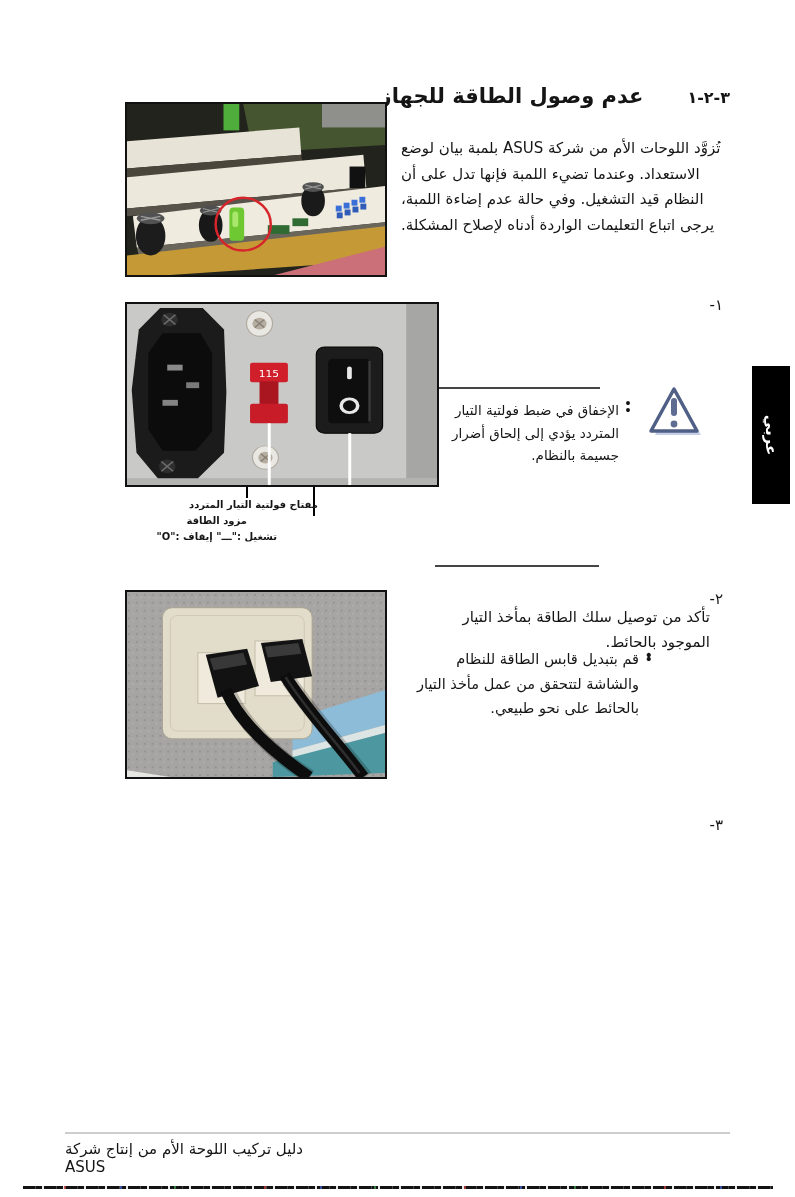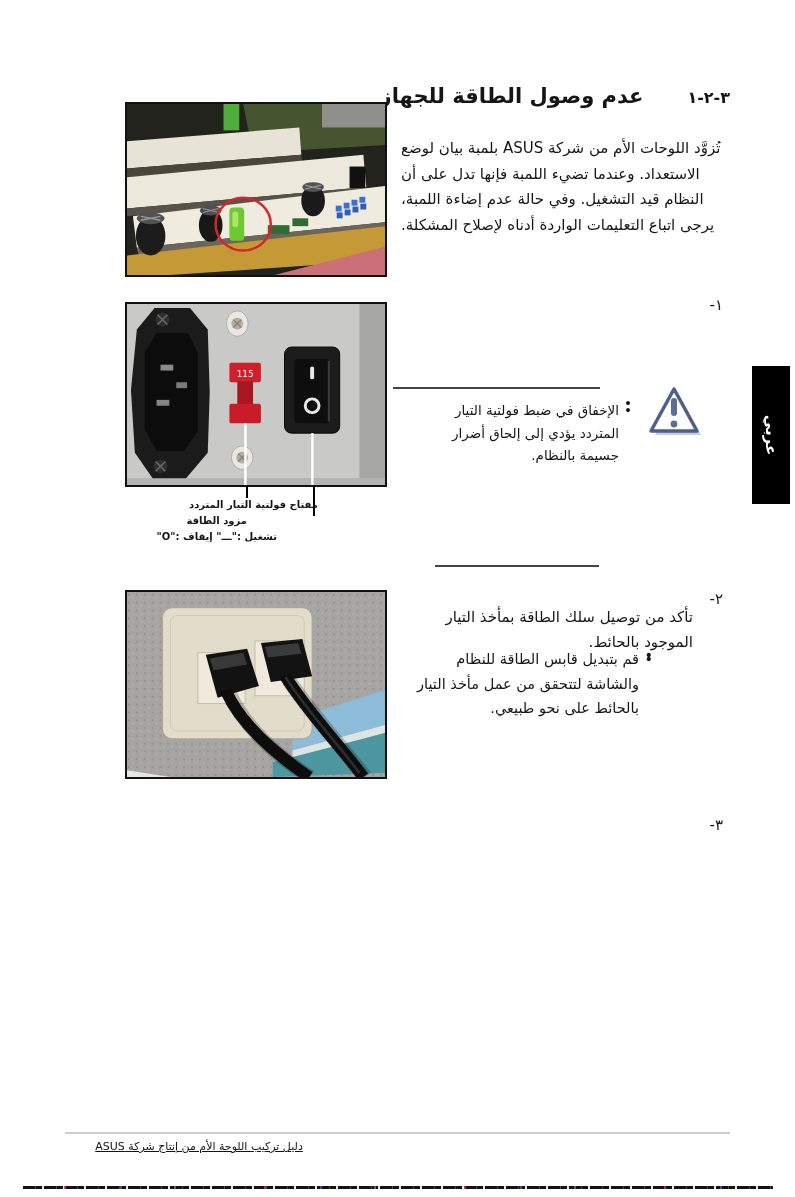--- a/index.html
+++ b/index.html
@@ -10,55 +10,55 @@
   }
   
   .title-row{position:absolute;top:84px;right:65px;display:flex;align-items:baseline;gap:44px;direction:rtl;}
   .sec-num{font-weight:bold;font-size:16px;letter-spacing:1px;}
   .sec-title{font-weight:bold;font-size:21px;}
   
   .intro{position:absolute;top:121px;right:68px;width:326px;font-size:15px;line-height:25.5px;text-align:left;}
   .step-marker{position:absolute;right:72px;font-size:15px;}
   .step-text{position:absolute;font-size:15px;line-height:24.5px;text-align:right;}
   #step1-marker{top:296px;} #step1-text{top:296px;right:102px;width:290px;}
-  #step2-marker{top:590px;} #step2-text{top:590px;right:102px;width:290px;}
+  #step2-marker{top:590px;} #step2-text{top:590px;right:85px;width:290px;}
   #step3-marker{top:816px;} #step3-text{top:816px;right:102px;width:632px;line-height:27px;}
   .sub-bullets{position:absolute;top:643px;right:142px;width:246px;}
   .sub-bullets .b{position:relative;padding-right:14px;font-size:14.5px;line-height:24.5px;text-align:right;margin:0 0 4px 0;}
   .dot{position:absolute;right:0;top:0;}
   
   .rule{position:absolute;height:2px;background:#454545;}
   #rule-top{left:393px;top:387px;width:207px;}
   #rule-bottom{left:435px;top:565px;width:164px;}
   .warn-icon{position:absolute;left:646px;top:384px;width:56px;height:54px;}
   .warn-text{position:absolute;top:392px;right:163px;width:215px;}
   .warn-text .b{position:relative;padding-right:13px;font-size:13.5px;line-height:22.5px;text-align:right;margin:0 0 7px 0;}
   
   .photo{position:absolute;border:2px solid #111;background:#888;}
   #photo-mobo{left:125px;top:102px;width:262px;height:175px;}
-  #photo-psu{left:125px;top:302px;width:262px;height:185px;}
+  #photo-psu{left:125px;top:302px;width:314px;height:185px;}
   #photo-outlet{left:125px;top:590px;width:262px;height:189px;}
   .photo svg{display:block;width:100%;height:100%;}
   
   .ann-line{position:absolute;width:2px;background:#000;}
   #ann-line-voltage{left:246px;top:487px;height:11px;}
   #ann-line-power{left:313px;top:487px;height:29px;}
   .psu-label{position:absolute;font-size:10px;font-weight:bold;white-space:nowrap;text-align:right;}
   #lbl-voltage{top:499px;right:477px;}
   #lbl-power{top:515px;right:548px;}
   #lbl-onoff{top:531px;right:518px;}
   
   .lang-tab{position:absolute;left:752px;top:366px;width:38px;height:138px;background:#000;}
   .lang-tab span{
     position:absolute;top:50%;left:50%;transform:translate(-50%,-50%) rotate(90deg);
     color:#fff;font-size:15px;font-weight:bold;letter-spacing:1px;white-space:nowrap;
   }
   
   #footer-rule{position:absolute;left:65px;top:1132px;width:665px;height:2px;background:#cdcdcd;}
-  .footer-text{position:absolute;left:65px;top:1140px;width:268px;font-size:11px;text-align:center;direction:rtl;text-decoration:underline;}
+  .footer-text{position:absolute;left:65px;top:1140px;width:268px;font-size:15px;text-align:left;direction:rtl;}
   .page-edge{
     position:absolute;left:23px;top:1186px;width:750px;height:3px;
     background:
       repeating-linear-gradient(90deg,transparent 0 41px,rgba(190,60,60,.85) 41px 43px,transparent 43px 97px,rgba(60,90,190,.85) 97px 99px,transparent 99px 151px,rgba(60,150,80,.8) 151px 153px,transparent 153px 200px),
       repeating-linear-gradient(90deg,#131313 0 12px,#4a4a4a 12px 13px,#131313 13px 19px,#e9e9e9 19px 21px);
   }
 </style>
 </head>
 <body>
 

